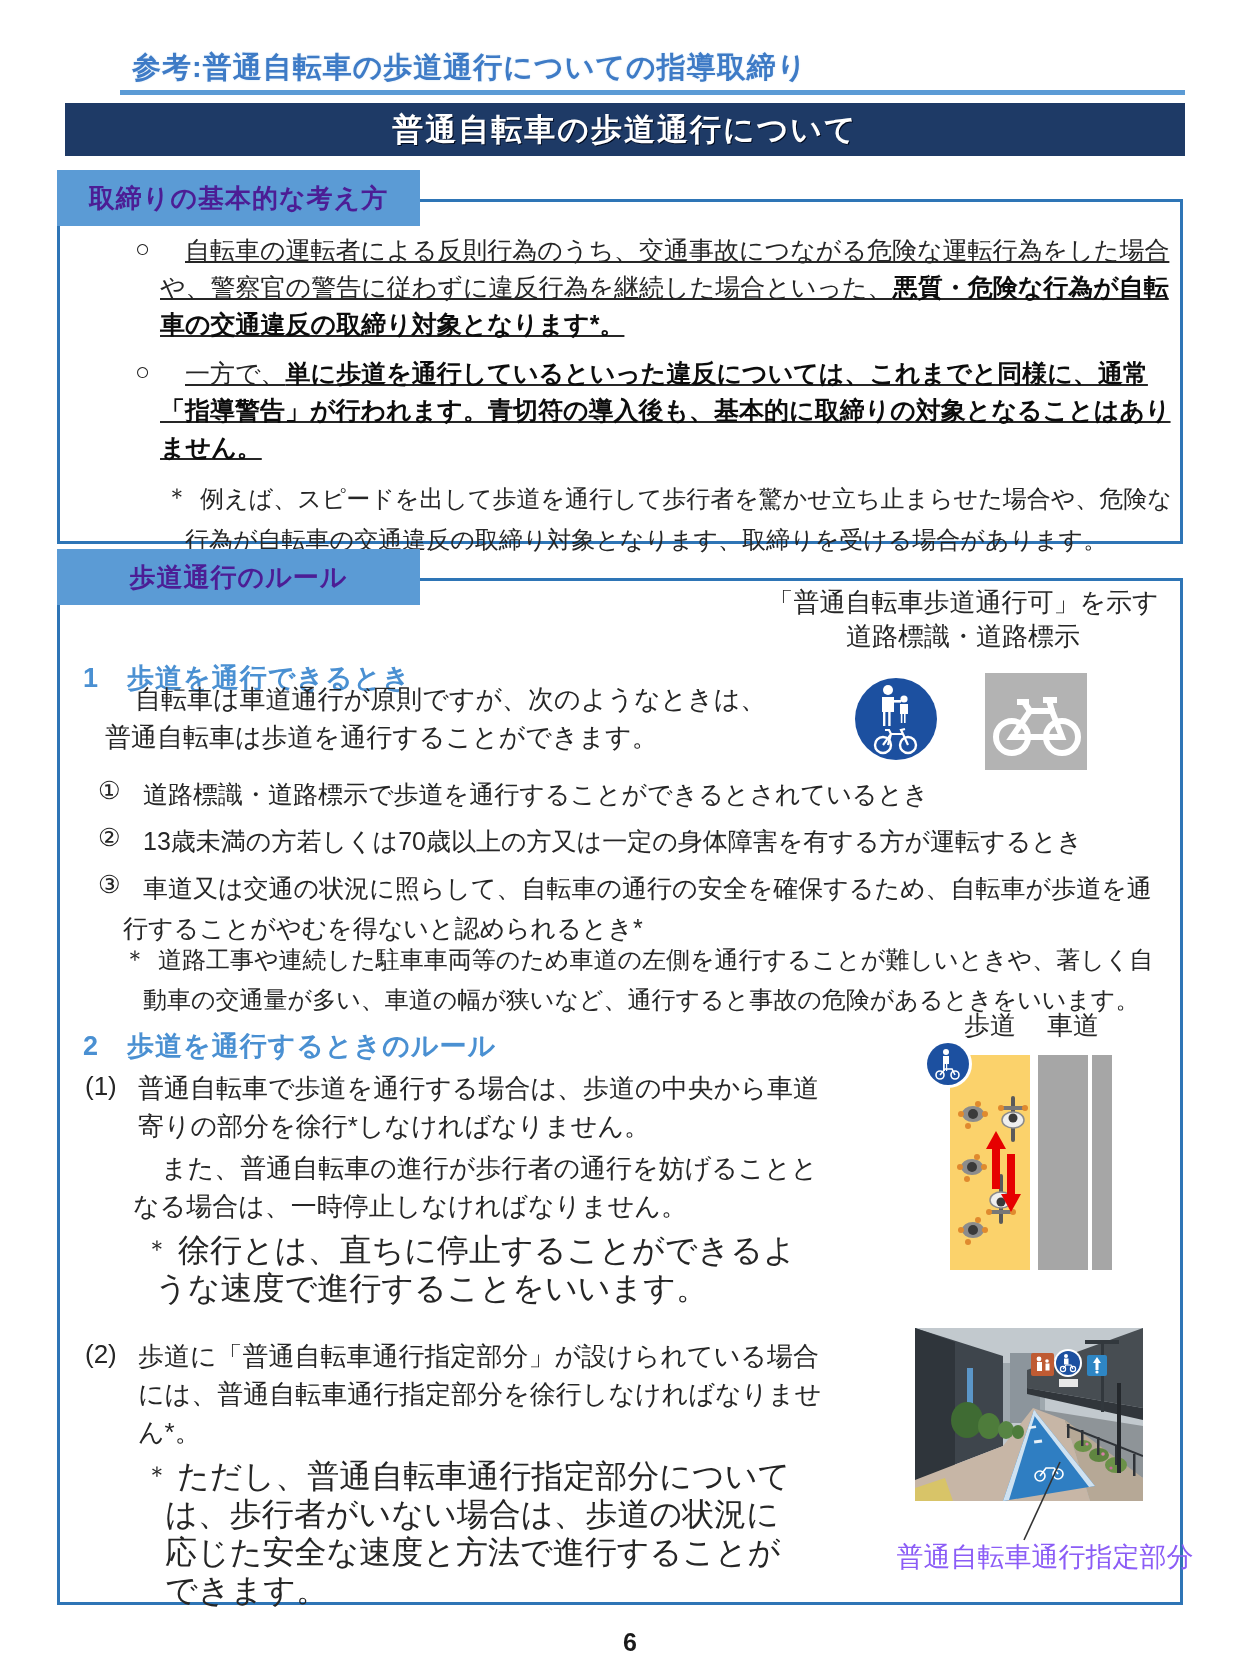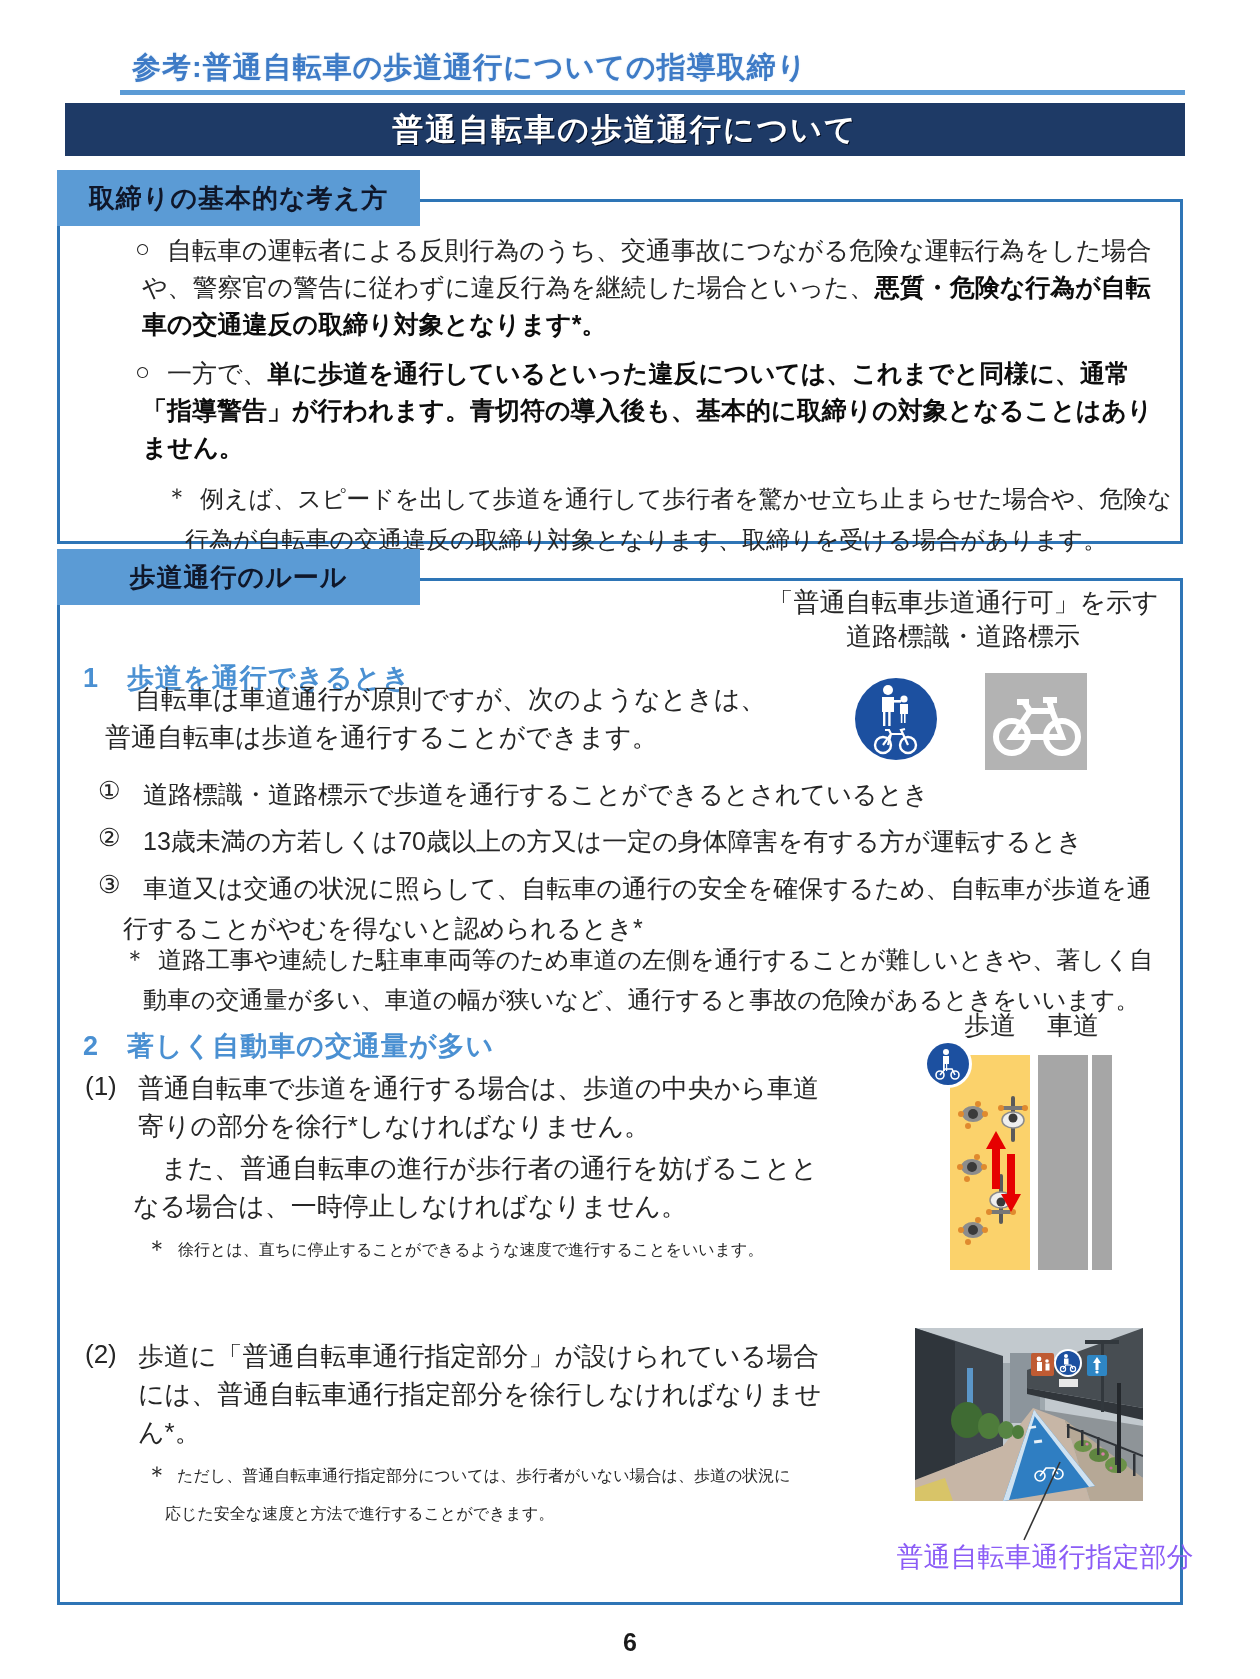--- a/index.html
+++ b/index.html
@@ -17,30 +17,30 @@
   .title-banner{
     position:absolute;left:65px;top:103px;width:1120px;height:53px;background:#1e3a66;
     display:flex;align-items:center;justify-content:center;
   }
   .title-banner span{color:#ffffff;font-size:31px;font-weight:bold;letter-spacing:2px;
     text-shadow:1px 1px 0 #000a1f;}
   
   .box{position:absolute;left:57px;width:1126px;border:3px solid #2e75b6;background:#ffffff;box-sizing:border-box;}
   .box-label{
     position:absolute;left:-3px;top:-32px;width:363px;height:56px;background:#5b9bd5;
-    color:#0f172a;font-size:26px;font-weight:bold;display:flex;align-items:center;justify-content:center;
+    color:#4c1d95;font-size:26px;font-weight:bold;display:flex;align-items:center;justify-content:center;
     letter-spacing:1px;z-index:2;
   }
   .box1{top:199px;height:345px;}
   .box2{top:578px;height:1027px;}
   
   .box1-body{padding:30px 18px 0 0;}
   .bullet{position:relative;margin:0 0 12px 75px;width:1040px;}
   .bullet .marker{position:absolute;left:0;top:2px;font-size:25px;}
-  .bullet .btext{margin-left:7px;text-indent:25px;font-size:25px;line-height:37px;}
+  .bullet .btext{margin-left:25px;text-indent:25px;font-size:25px;line-height:37px;text-decoration:underline;}
   .bullet .btext b{color:#0d0d0d;}
   .noteline{position:relative;margin-left:105px;width:1010px;}
   .noteline .marker{position:absolute;left:0;top:3px;font-size:24px;}
   .noteline .ntext{margin-left:20px;text-indent:15px;font-size:24px;line-height:41px;}
   
   .sign-caption{position:absolute;left:683px;top:4px;width:440px;text-align:center;font-size:26px;line-height:34px;}
   .road-sign{position:absolute;left:790px;top:87px;}
   .road-marking{position:absolute;left:925px;top:92px;}
   .sec-heading{position:absolute;font-size:27px;font-weight:bold;color:#4a90d2;letter-spacing:1px;}
   .sec-heading .num{margin-right:28px;}
@@ -60,21 +60,21 @@
   .lab-roadway{left:974px;width:78px;}
   .diagram{position:absolute;left:843px;top:453px;}
   .s2-item{position:absolute;width:740px;}
   .item1{left:25px;top:488px;}
   .item2{left:25px;top:756px;}
   .s2-item .marker{position:absolute;left:0;top:2px;font-size:26px;}
   .s2-item .ipara{margin-left:53px;width:690px;font-size:26px;line-height:38px;}
   .s2-item .ipara2{margin-left:48px;width:690px;font-size:26px;line-height:38px;text-indent:28px;margin-top:4px;}
   .s2-note{position:relative;margin:6px 0 0 60px;width:660px;}
   .s2-note .marker{position:absolute;left:0;top:2px;font-size:24px;}
-  .s2-note .ntext{margin-left:10px;text-indent:23px;font-size:16px;line-height:38px;}
+  .s2-note .ntext{margin-left:10px;text-indent:23px;font-size:32px;line-height:38px;}
   .item2 .s2-note .ntext{margin-left:20px;text-indent:12px;}
   .photo{position:absolute;left:855px;top:747px;}
   .pointer{position:absolute;left:950px;top:877px;}
   .photo-label{position:absolute;left:805px;top:958px;width:360px;text-align:center;font-size:27px;color:#8b5cf6;}
   
   .page-number{position:absolute;left:0;top:1628px;width:100%;text-align:center;font-size:25px;font-weight:bold;color:#1a1a1a;}
 </style>
 </head>
 <body>
 
@@ -160,21 +160,21 @@
         <span class="marker">③</span>
         <div class="itext">車道又は交通の状況に照らして、自転車の通行の安全を確保するため、自転車が歩道を通行することがやむを得ないと認められるとき*</div>
       </div>
     </div>
 
     <div class="s1-note">
       <span class="marker">＊</span>
       <div class="ntext">道路工事や連続した駐車車両等のため車道の左側を通行することが難しいときや、著しく自動車の交通量が多い、車道の幅が狭いなど、通行すると事故の危険があるときをいいます。</div>
     </div>
 
-    <h2 class="sec-heading sec2-heading"><span class="num">2</span><span>著しく自動車の交通量が多い</span></h2>
+    <h2 class="sec-heading sec2-heading"><span class="num">2</span><span>歩道を通行するときのルール</span></h2>
 
     <div class="road-labels lab-sidewalk">歩道</div>
     <div class="road-labels lab-roadway">車道</div>
 
     <div class="diagram">
       <svg width="230" height="242" viewBox="0 0 230 242">
 
         <rect x="47" y="21" width="80" height="215" fill="#fbd26b"></rect>
 
         <rect x="131" y="21" width="78" height="215" fill="#a6a6a6"></rect>

